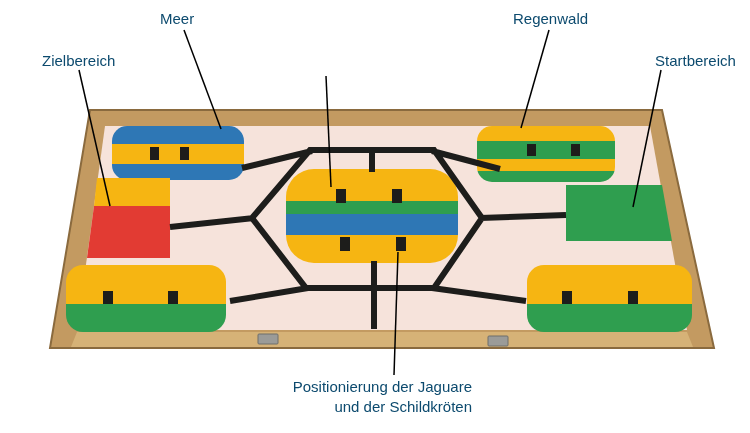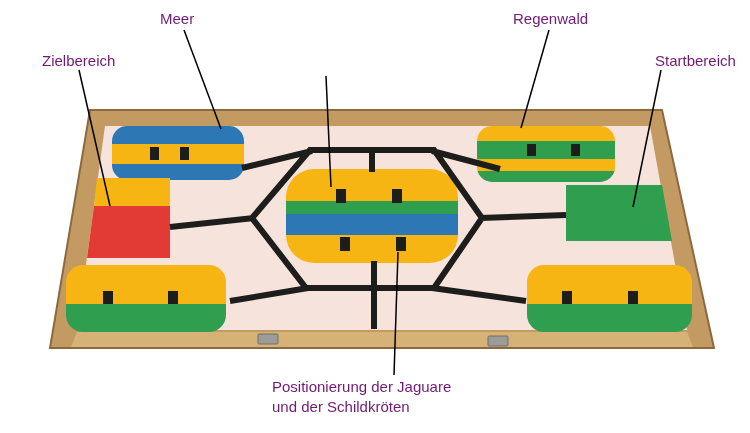--- a/index.html
+++ b/index.html
@@ -7,26 +7,26 @@
     position:relative;
     width:750px; height:433px;
     background:#ffffff;
     overflow:hidden;
     font-family:"Liberation Sans", sans-serif;
   }
   .stage svg { position:absolute; left:0; top:0; }
   .lbl {
     position:absolute;
     font-size:15px;
-    color:#701a75;
+    color:#0c4a6e;
     white-space:nowrap;
   }
   .lbl-center {
     white-space:normal;
-    text-align:left;
+    text-align:right;
     line-height:1.3;
   }
 </style>
 </head>
 <body>
 
 <div class="stage">
 
   <svg width="750" height="433" viewBox="0 0 750 433">
     <defs>

